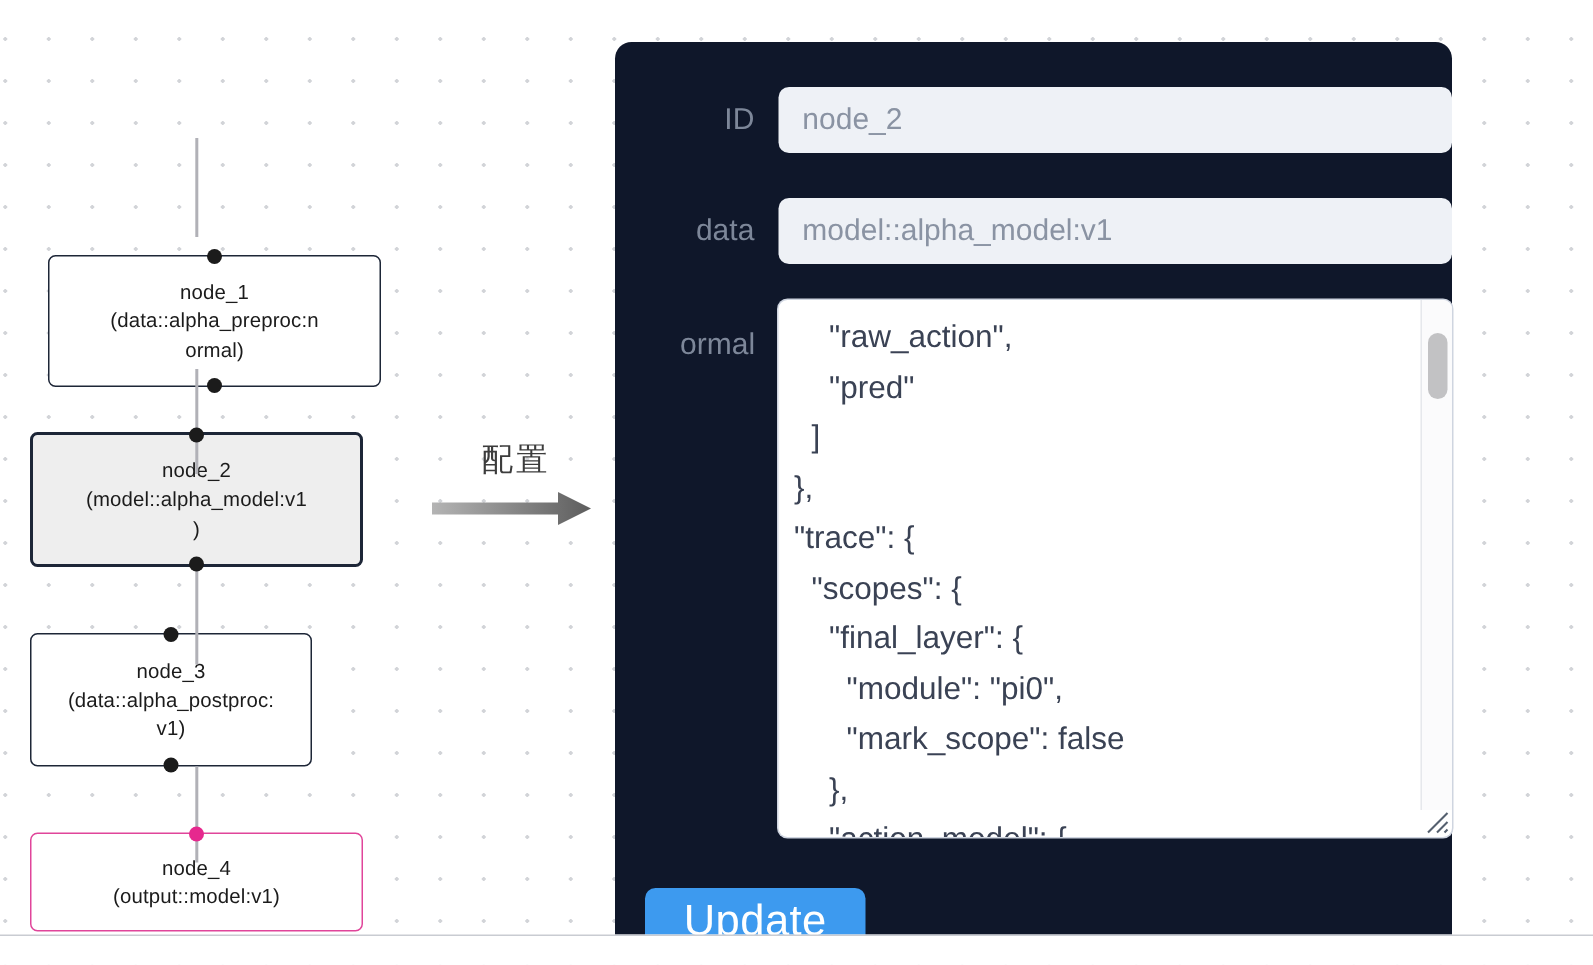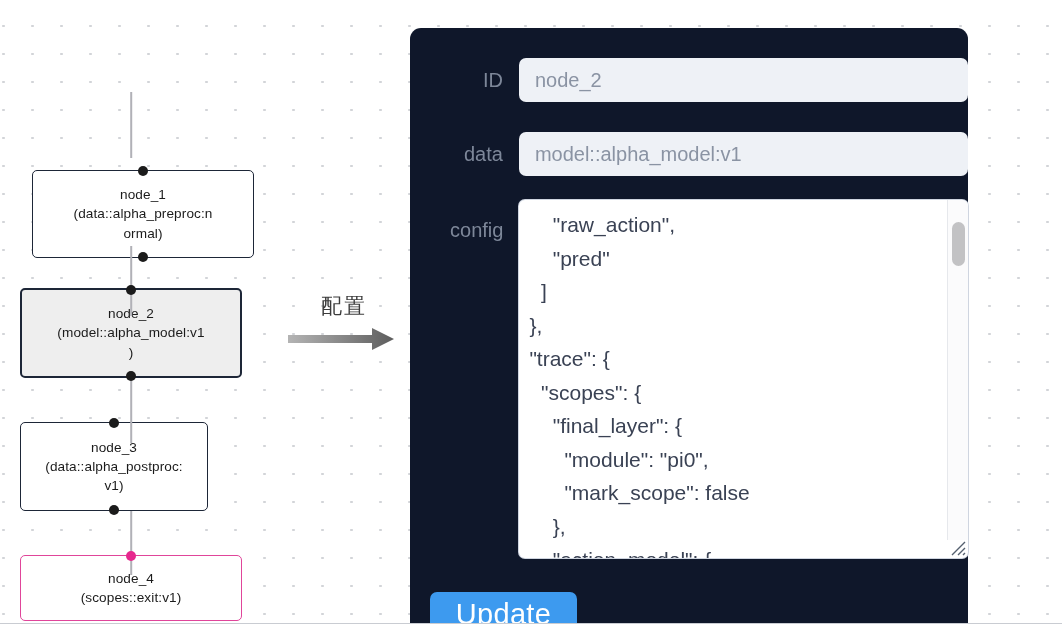--- a/index.html
+++ b/index.html
@@ -272,21 +272,21 @@
     <div class="node" style="left:20px; top:422px; width:188px; height:89px;">
       <span class="nlabel">node_3
 (data::alpha_postproc:
 v1)</span>
       <span class="handle top"></span>
       <span class="handle bottom"></span>
     </div>
 
     <div class="node output-node" style="left:20px; top:555px; width:222px; height:66px;">
       <span class="nlabel">node_4
-(scopes::exit:v1)</span>
+(output::model:v1)</span>
       <span class="handle top pink"></span>
     </div>
   </div>
 
   <div id="annotation">
     <div class="anno-text">配置</div>
     <svg class="anno-arrow" viewBox="0 0 108 24">
       <defs>
         <linearGradient id="arrGrad" x1="0" y1="0" x2="1" y2="0">
           <stop offset="0%" stop-color="#b4b4b4"></stop>
@@ -303,21 +303,21 @@
       <div class="field-label">ID</div>
       <div class="field-input" id="field-id">node_2</div>
     </div>
 
     <div class="field-row" id="row-type">
       <div class="field-label">data</div>
       <div class="field-input" id="field-type">model::alpha_model:v1</div>
     </div>
 
     <div class="field-row" id="row-config">
-      <div class="field-label">config</div>
+      <div class="field-label">ormal</div>
       <div id="config-box">
         <div id="config-text">    "raw_action",
     "pred"
   ]
 },
 "trace": {
   "scopes": {
     "final_layer": {
       "module": "pi0",
       "mark_scope": false

